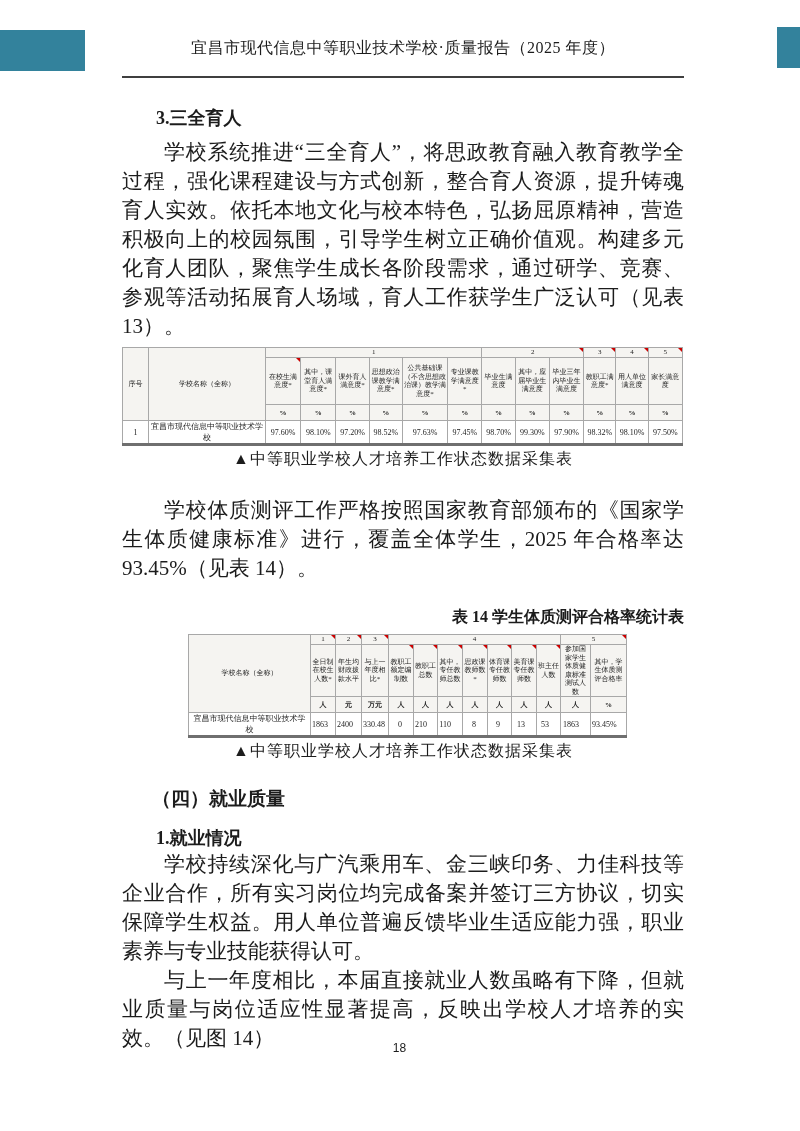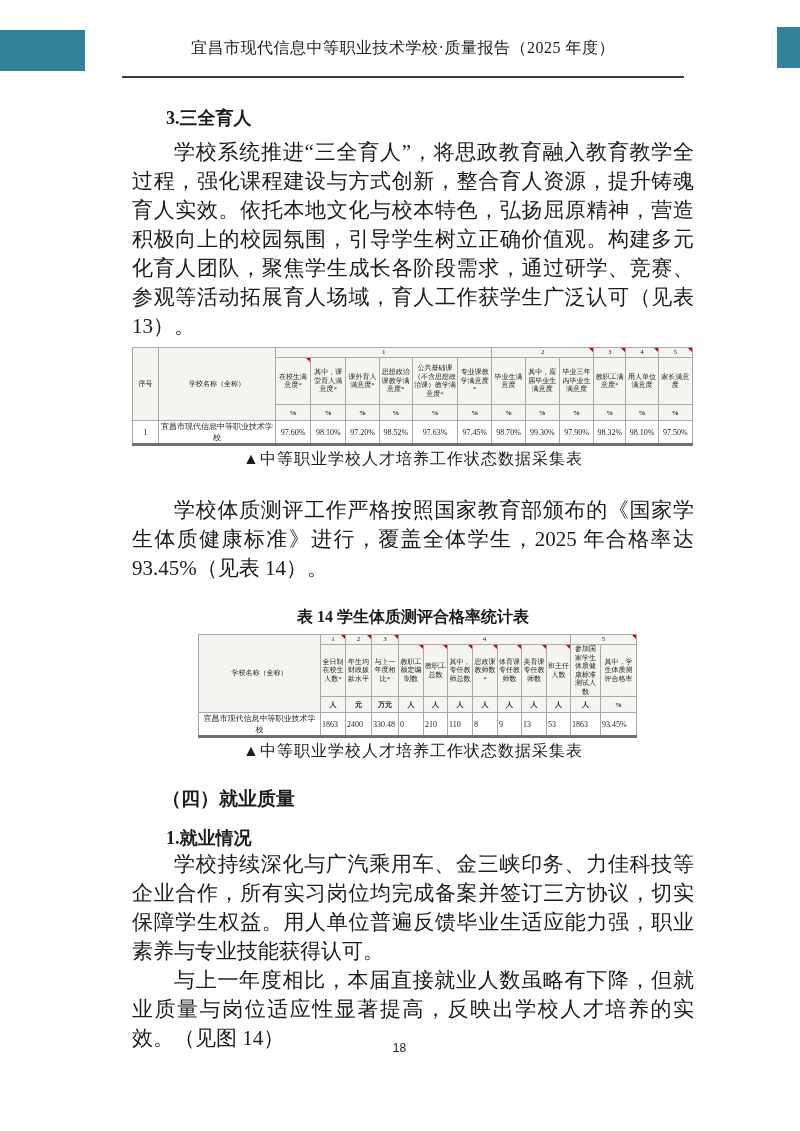--- a/index.html
+++ b/index.html
@@ -9,21 +9,21 @@
     overflow:hidden;
   }
   .accent{position:absolute;background:#33829c;}
   .accent-left{left:0;top:30px;width:85px;height:41px;}
   .accent-right{right:0;top:27px;width:23px;height:41px;}
   .header-title{
     position:absolute;left:122px;top:38px;width:562px;text-align:center;
     font-size:16px;letter-spacing:.5px;white-space:nowrap;
   }
   .header-rule{position:absolute;left:122px;top:76px;width:562px;border-top:2px solid #3f3f3f;}
-  .content{position:absolute;left:132px;top:92px;width:562px;}
+  .content{position:absolute;left:122px;top:92px;width:562px;}
   .h-sub{font-size:18px;font-weight:bold;margin:14px 0 0 34px;}
   .h-sec{font-size:19px;font-weight:bold;margin:24px 0 0 30px;}
   p.body-text{
     font-size:21px;line-height:29px;text-align:justify;text-indent:2em;
     margin:8px 0 0 0;
   }
   .tbl-title{font-size:16px;font-weight:bold;text-align:center;margin:18px 0 4px 0;}
   .tbl-caption{font-size:16px;text-align:center;margin:3px 0 0 0;letter-spacing:1px;}
   table.xls{
     border-collapse:collapse;table-layout:fixed;background:#fdfdfc;
@@ -35,21 +35,21 @@
     font-family:"Liberation Serif","DejaVu Serif",serif;
   }
   table.xls th{background:#f5f4f1;}
   .t13{width:561px;margin:6px 0 0 0;}
   .t14{width:430px;margin:6px 0 0 66px;}
   tr.grow th{font-size:7px;height:9px;line-height:9px;}
   tr.hrow th{font-size:7px;line-height:8.5px;height:46px;}
   .t14 tr.hrow th{height:44px;}
   tr.urow th{font-size:7px;height:15px;font-weight:bold;}
   tr.drow td{font-size:8px;height:21px;background:#fff;}
-  .t14 tr.drow td.num{text-align:right;padding-right:19px;}
+  .t14 tr.drow td.num{text-align:right;padding-right:11px;}
   th.corner{font-size:7.5px;line-height:9px;}
   .cm{position:relative;}
   .cm::after{
     content:"";position:absolute;top:0;right:0;width:0;height:0;
     border-left:4px solid transparent;border-top:4px solid #cc0000;
   }
   .page-num{position:absolute;left:0;top:1041px;width:799px;text-align:center;
     font-size:12px;font-family:"Liberation Sans","DejaVu Sans",sans-serif;}
 </style>
 </head>
@@ -137,21 +137,21 @@
       <td>98.10%</td>
       <td>97.50%</td>
     </tr>
   </tbody>
     </table>
 
   <div class="tbl-caption">▲中等职业学校人才培养工作状态数据采集表</div>
 
   <p class="body-text" style="margin-top:26px;">学校体质测评工作严格按照国家教育部颁布的《国家学生体质健康标准》进行，覆盖全体学生，2025 年合格率达 93.45%（见表 14）。</p>
 
-  <div class="tbl-title" style="margin-top:24px;">表 14 学生体质测评合格率统计表</div>
+  <div class="tbl-title" style="margin-top:24px;text-align:right;">表 14 学生体质测评合格率统计表</div>
 
   <table class="xls t14">
     <colgroup>
       <col style="width:122px">
       <col style="width:25px">
         <col style="width:26px">
         <col style="width:27px">
         <col style="width:25px">
       <col style="width:24px">
         <col style="width:25px">

